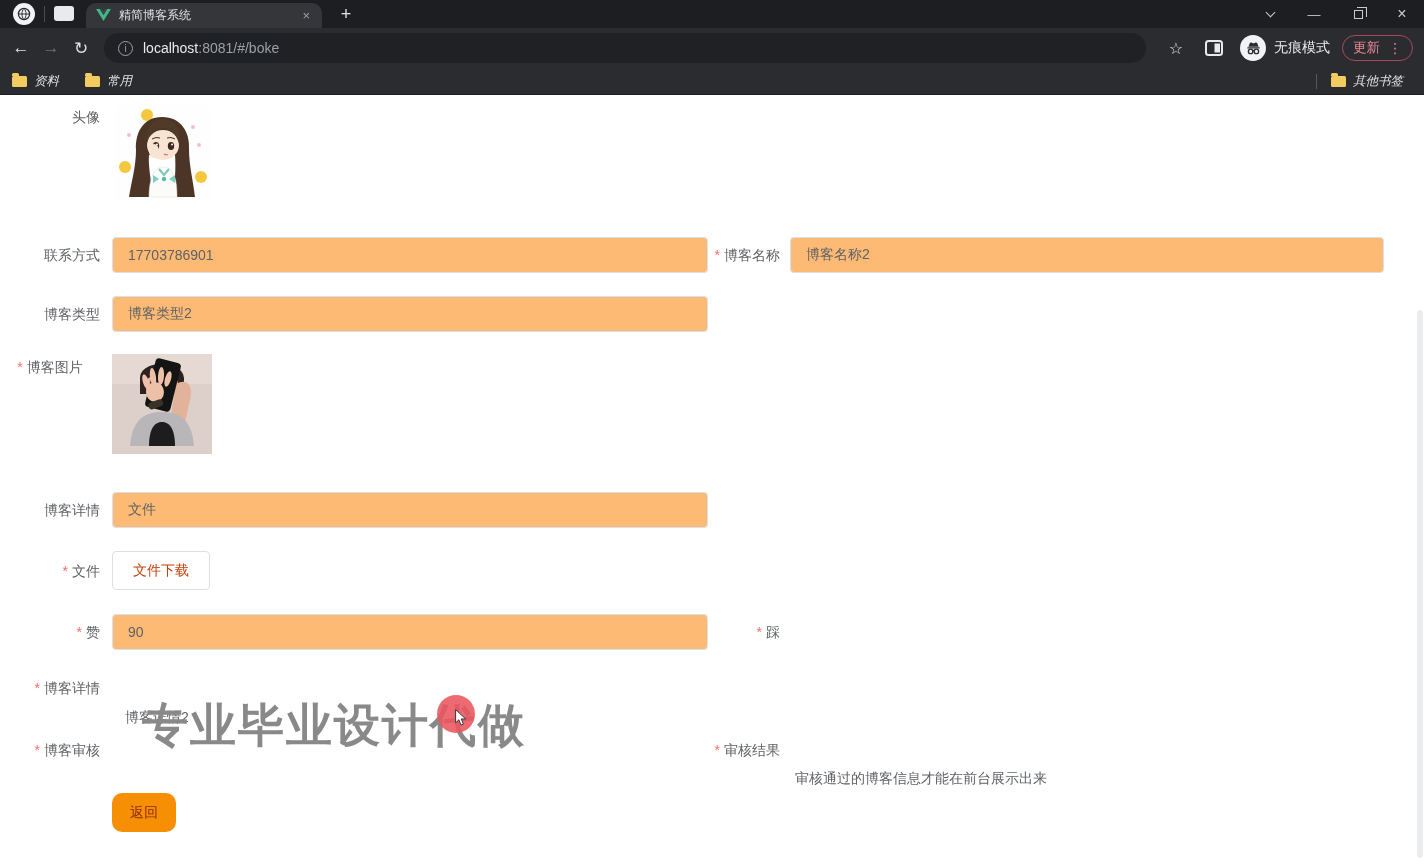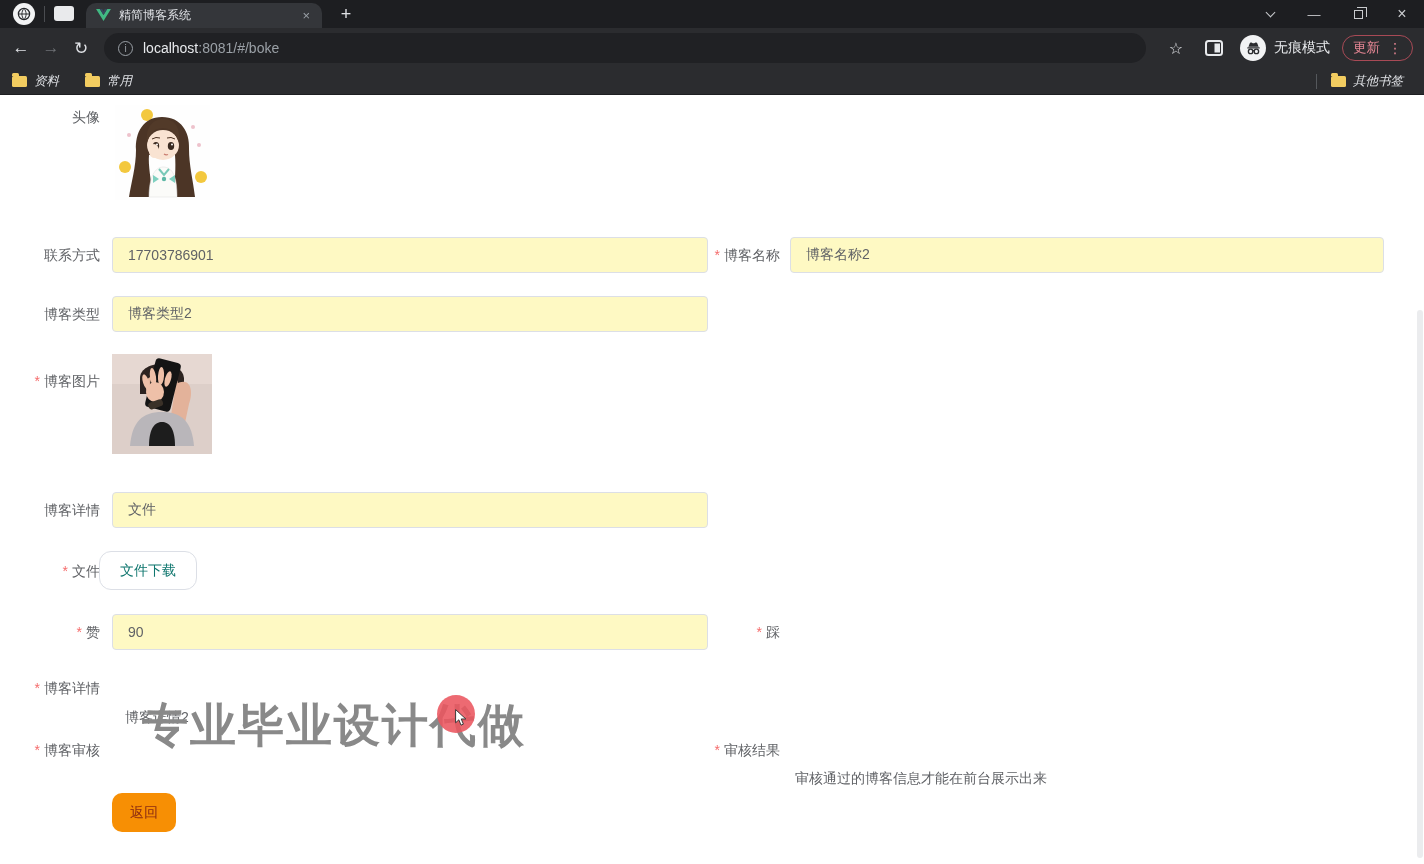--- a/index.html
+++ b/index.html
@@ -41,25 +41,25 @@
   .bm { display:flex; align-items:center; gap:7px; margin-right:26px;font-style:italic; }
   .bm-label { font-size:12.5px; color:#dfe1e5; white-space:nowrap; }
   .bm-right { margin-left:auto; display:flex; align-items:center; gap:10px; }
   .bm-sep { width:1px; height:15px; background:#55585c; margin-right:4px; }
 
   
   .page { position:relative; width:1424px; height:769px; background:#fff; overflow:hidden; }
   .lbl-l { position:absolute; left:0; width:100px; text-align:right; color:#606266; font-size:14px; line-height:36px; white-space:nowrap; }
   .lbl-r { position:absolute; left:680px; width:100px; text-align:right; color:#606266; font-size:14px; line-height:36px; white-space:nowrap; }
   .req { color:#f56c6c; margin-right:4px; font-size:14px; }
-  .inp { position:absolute; height:36px; border:1px solid #dcdfe6; border-radius:4px; padding:4px 15px; font-size:14px; color:#606266; background:#fef9c3; outline:none; font-family:"Liberation Sans", sans-serif; }
+  .inp { position:absolute; height:36px; border:1px solid #dcdfe6; border-radius:4px; padding:4px 15px; font-size:14px; color:#606266; background:#fdba74; outline:none; font-family:"Liberation Sans", sans-serif; }
   .inp.l { left:112px; width:596px; }
   .inp.r { left:790px; width:594px; }
   .plain-val { position:absolute; color:#606266; font-size:14px;margin-top:28px; }
-  .file-btn { position:absolute; left:99px; background:#fff; border:1px solid #dcdfe6; border-radius:12px; padding:0 20px; height:39px; font-size:14px; color:#0f766e; font-family:"Liberation Sans", sans-serif; }
+  .file-btn { position:absolute; left:112px; background:#fff; border:1px solid #dcdfe6; border-radius:4px; padding:0 20px; height:39px; font-size:14px; color:#c2410c; font-family:"Liberation Sans", sans-serif; }
   .back-btn { position:absolute; left:112px; top:698px; background:#f78f04; color:#8a2b12; border:none; border-radius:10px; height:39px; padding:0 18px; font-size:14px; font-family:"Liberation Sans", sans-serif; }
   .avatar-img { position:absolute; left:115px; top:10px; width:95px; height:95px; }
   .blog-img { position:absolute; left:112px; top:259px; width:100px; height:100px; }
   .watermark { position:absolute; left:142px; top:600px; font-size:46px; font-weight:bold; color:#898989; letter-spacing:2px; white-space:nowrap; z-index:5; }
   .cursor-dot { position:absolute; left:437px; top:600px; width:38px; height:38px; border-radius:50%; background:rgba(234,85,95,.88); z-index:6; }
   .cursor-dot svg { position:absolute; left:17px; top:14px; }
   .scroll-thumb { position:absolute; right:1px; top:215px; width:6px; height:548px; background:#dadce0; border-radius:3px; opacity:.55; }
 </style>
 </head>
 <body>
@@ -173,21 +173,21 @@
   </svg>
 
   <div class="lbl-l" style="top:142px;"><span>联系方式</span></div>
   <input class="inp l" style="top: 142px;" value="17703786901">
   <div class="lbl-r" style="top:142px;"><span class="req">*</span><span>博客名称</span></div>
   <input class="inp r" style="top: 142px;" value="博客名称2">
 
   <div class="lbl-l" style="top:201px;"><span>博客类型</span></div>
   <input class="inp l" style="top: 201px;" value="博客类型2">
 
-  <div class="lbl-l" style="top:268px;"><span class="req">*</span><span>博客图片</span></div>
+  <div class="lbl-l" style="top:254px;text-align:center;"><span class="req">*</span><span>博客图片</span></div>
   <svg class="blog-img" viewBox="0 0 100 100">
     <rect width="100" height="100" fill="#ddcfc9"></rect>
       <rect width="100" height="30" fill="#e6d8d2"></rect>
     <path d="M28 24 C28 6 70 4 72 24 L72 40 L28 40 Z" fill="#2c2320"></path>
     <rect x="34" y="22" width="32" height="20" rx="8" fill="#e6b79e"></rect>
     <path d="M64 30 C78 22 82 36 77 50 L68 92 L54 92 Z" fill="#e3b29a"></path>
     <rect x="38" y="6" width="26" height="50" rx="4" transform="rotate(14 51 31)" fill="#141414"></rect>
     <g fill="#eec0a8">
       <ellipse cx="34" cy="28" rx="3" ry="8" transform="rotate(-18 34 28)"></ellipse>
       <ellipse cx="41" cy="23" rx="3" ry="9" transform="rotate(-8 41 23)"></ellipse>

